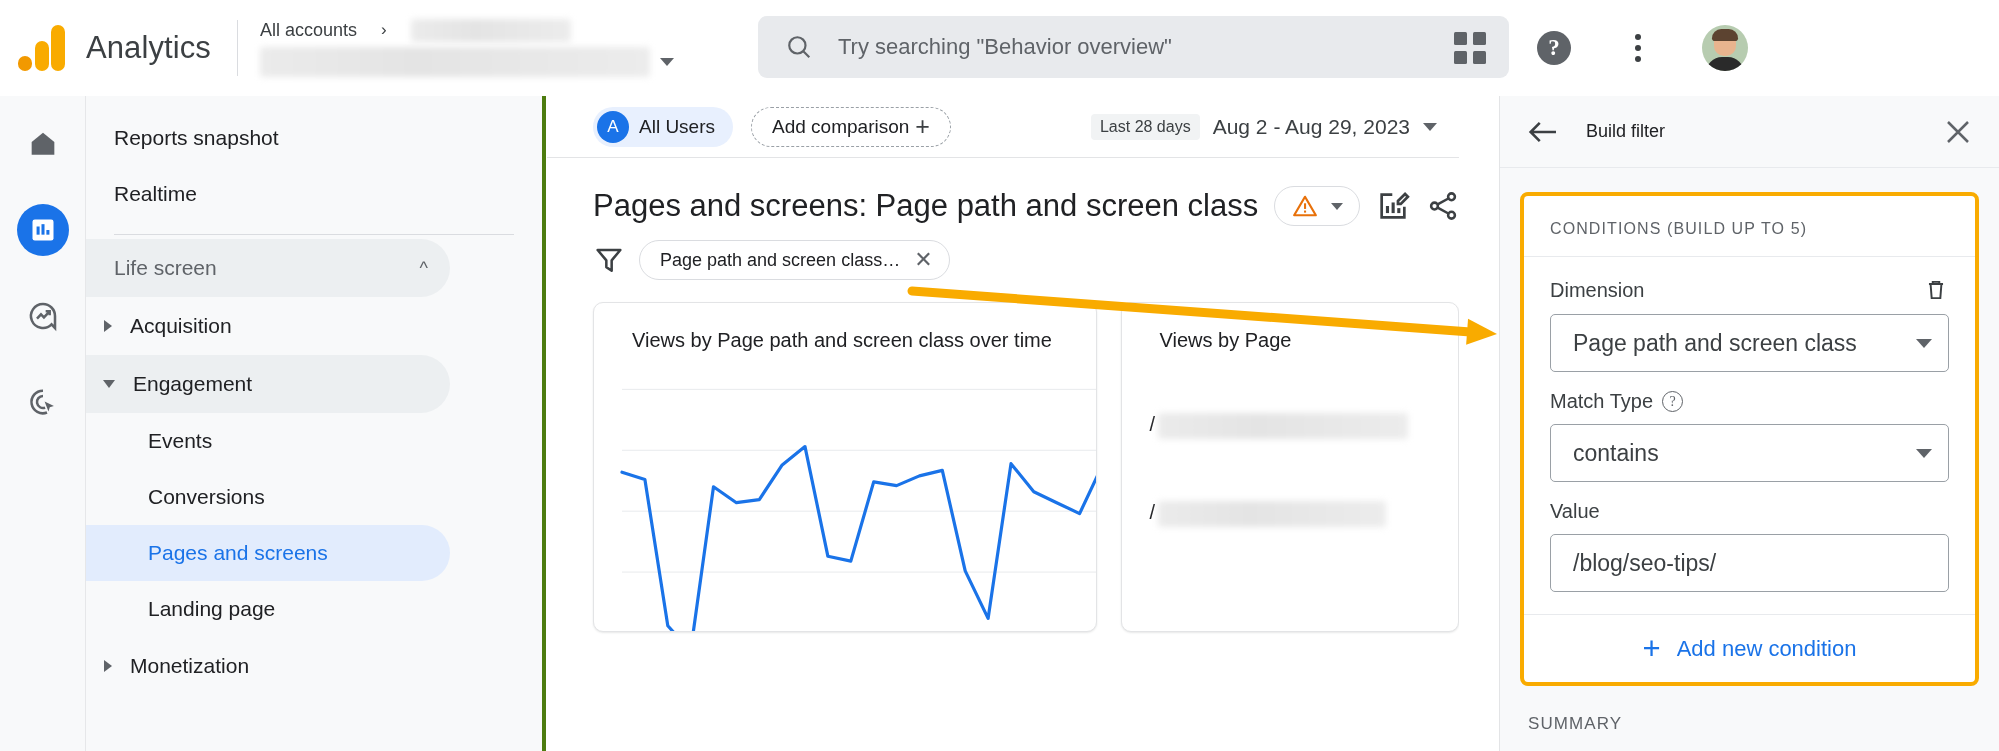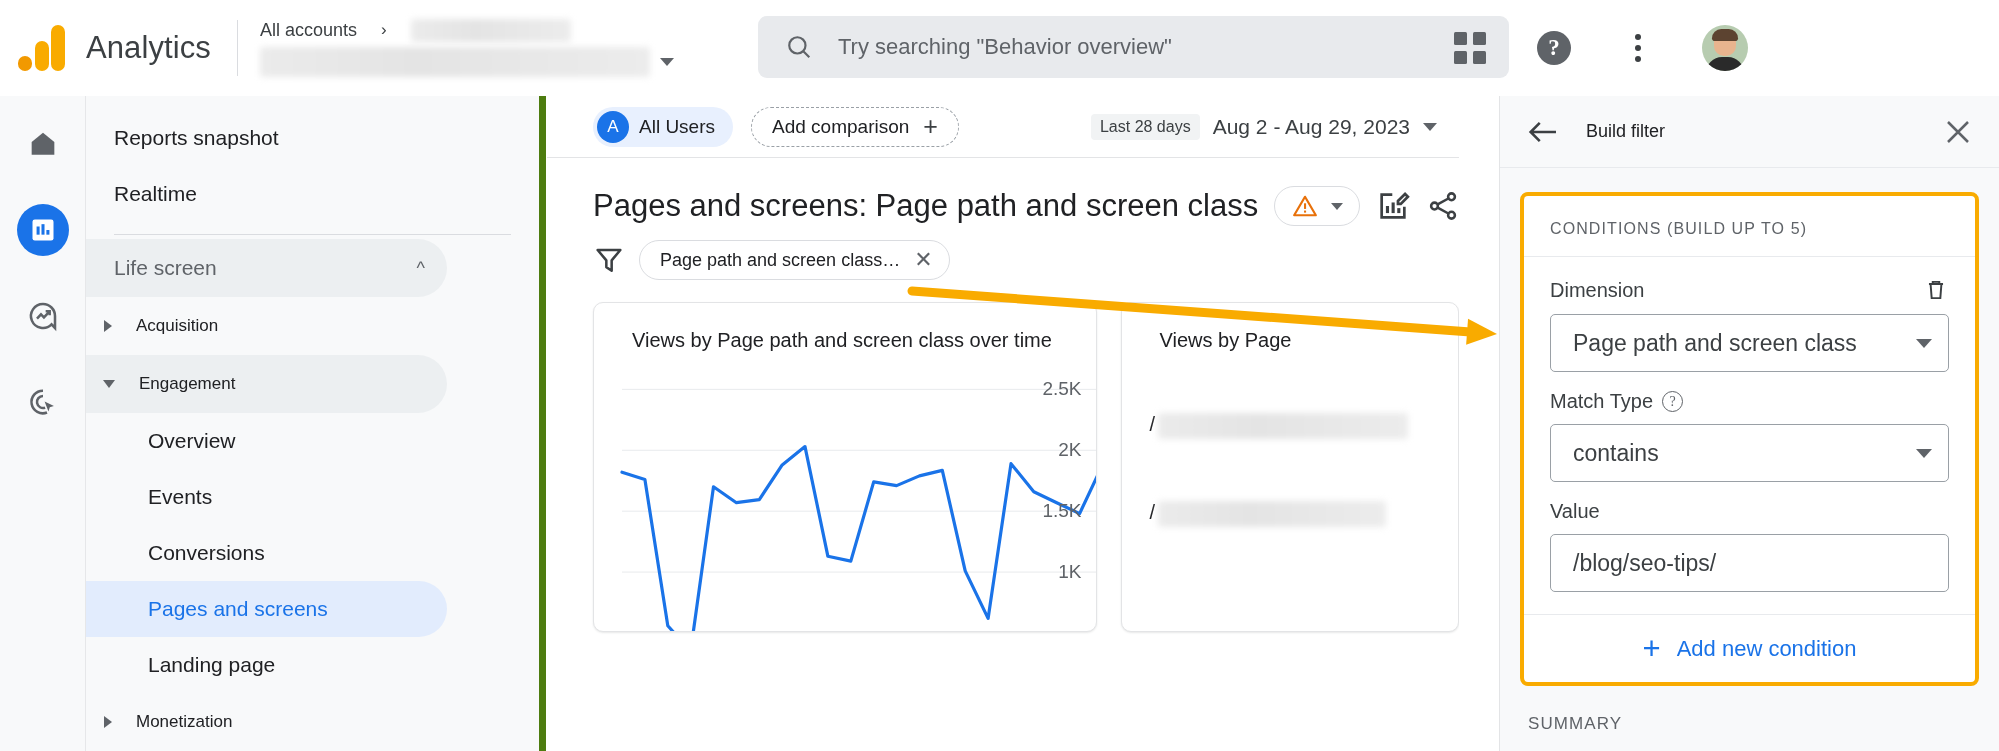--- a/index.html
+++ b/index.html
@@ -93,38 +93,38 @@
   }
   .rail-item {
     width: 52px; height: 52px; border-radius: 50%; display: flex;
     align-items: center; justify-content: center; cursor: pointer;
   }
   .rail-item.active { background: #1a73e8; }
 
   
   .nav {
     position: absolute; left: 86px; top: 96px; width: 460px; height: 655px;
-    background: #f8f9fa; border-right: 7px solid #4d7c0f; overflow: hidden; text-align: right;
+    background: #f8f9fa; border-right: 4px solid #4d7c0f; overflow: hidden; text-align: right;
   }
   .nav-top { padding-top: 14px; }
   .nav-row {
     height: 56px; display: flex; align-items: center; cursor: pointer;
     font-size: 21px; color: #202124; position: relative;
   }
   .nav-row.plain { padding-left: 28px; }
   .nav-sep { height: 1px; background: #dadce0; margin: 12px 28px 4px 28px; }
   .nav-group {
     height: 58px; display: flex; align-items: center; cursor: pointer;
     font-size: 21px; color: #5f6368; padding-left: 28px;
     background: #eceff1; border-radius: 0 30px 30px 0; margin-right: 92px;
     justify-content: space-between; padding-right: 22px;
   }
   .nav-section {
     height: 58px; display: flex; align-items: center; cursor: pointer;
-    font-size: 17px; color: #202124; padding-left: 14px; gap: 24px;
+    font-size: 21px; color: #202124; padding-left: 14px; gap: 18px;
   }
   .nav-section.open { background: #eceff1; border-radius: 0 30px 30px 0; margin-right: 92px; }
   .tri-right { width: 0; height: 0; border-top: 6px solid transparent;
     border-bottom: 6px solid transparent; border-left: 8px solid #5f6368; margin-left: 4px; }
   .tri-down { width: 0; height: 0; border-left: 6px solid transparent;
     border-right: 6px solid transparent; border-top: 8px solid #5f6368; margin-left: 3px; }
   .nav-sub {
     height: 56px; display: flex; align-items: center; cursor: pointer;
     font-size: 21px; color: #202124; padding-left: 62px;
     border-radius: 0 30px 30px 0; margin-right: 92px;
@@ -146,21 +146,21 @@
     align-items: center; padding: 0 18px 0 4px; gap: 10px; cursor: pointer;
   }
   .chip-avatar {
     width: 32px; height: 32px; border-radius: 50%; background: #1a73e8;
     color: #fff; font-size: 17px; display: flex; align-items: center;
     justify-content: center; font-weight: 500;
   }
   .chip-label { font-size: 19px; color: #202124; }
   .chip-addcmp {
     height: 40px; border: 1.5px dashed #9aa0a6; border-radius: 20px;
-    display: flex; align-items: center; padding: 0 20px; gap: 14px;
+    display: flex; align-items: center; padding: 0 20px; gap: 6px;
     cursor: pointer; font-size: 19px; color: #202124;
   }
   .plus-glyph { font-size: 25px; color: #3c4043; line-height: 1; font-weight: 300; }
   .daterange {
     margin-left: auto; margin-right: 22px; display: flex; align-items: center;
     gap: 13px; cursor: pointer;
   }
   .dr-badge {
     background: #f1f3f4; color: #3c4043; font-size: 16px;
     padding: 4px 9px; border-radius: 4px; font-weight: 500; white-space: nowrap;
@@ -374,23 +374,20 @@
         <span>Life screen</span>
         <span class="chev-up">^</span>
       </div>
       <div class="nav-section">
         <span class="tri-right"></span>
         <span>Acquisition</span>
       </div>
       <div class="nav-section open">
         <span class="tri-down"></span>
         <span>Engagement</span>
-      </div>
-      <div class="nav-sub">
-        <span>Overview</span>
       </div>
       <div class="nav-sub">
         <span>Events</span>
       </div>
       <div class="nav-sub">
         <span>Conversions</span>
       </div>
       <div class="nav-sub selected">
         <span>Pages and screens</span>
       </div>
@@ -465,26 +462,20 @@
 
       <div class="card card-left">
         <div class="card-title">Views by Page path and screen class over time</div>
         <svg class="chart-area" id="chart-svg" viewBox="0 0 640 268" preserveAspectRatio="none">
             <line x1="28" y1="24.363636363636374" x2="600" y2="24.363636363636374" stroke="#e8eaed" stroke-width="1"></line>
             <line x1="28" y1="85.27272727272728" x2="600" y2="85.27272727272728" stroke="#e8eaed" stroke-width="1"></line>
             <line x1="28" y1="146.1818181818182" x2="600" y2="146.1818181818182" stroke="#e8eaed" stroke-width="1"></line>
             <line x1="28" y1="207.0909090909091" x2="600" y2="207.0909090909091" stroke="#e8eaed" stroke-width="1"></line>
             <polyline fill="none" stroke="#1a73e8" stroke-width="3.2" stroke-linejoin="round" stroke-linecap="round" points="28.0,107.2 50.9,114.5 73.8,260.7 96.6,286.3 119.5,121.8 142.4,137.7 165.3,134.6 188.2,99.9 211.0,81.6 233.9,191.3 256.8,196.1 279.7,116.9 302.6,120.6 325.4,110.9 348.3,105.4 371.2,205.9 394.1,253.4 417.0,98.7 439.8,126.7 462.7,137.7 485.6,148.6 508.5,99.9 531.4,197.3 554.2,254.6 577.1,138.9 600.0,168.1"></polyline>
           </svg>
-        <div class="ylabels" id="ylabels">
-            <div class="ylabel" style="top: 24.3636px;">2.5K</div>
-            <div class="ylabel" style="top: 85.2727px;">2K</div>
-            <div class="ylabel" style="top: 146.182px;">1.5K</div>
-            <div class="ylabel" style="top: 207.091px;">1K</div>
-          </div>
       </div>
 
       <div class="card card-right">
         <div class="card-title">Views by Page</div>
         <div class="tbl-rows">
           <div class="tbl-row">
             <span>/</span>
             <span class="redact tbl-redact" style="width:250px"></span>
           </div>
           <div class="tbl-row">

